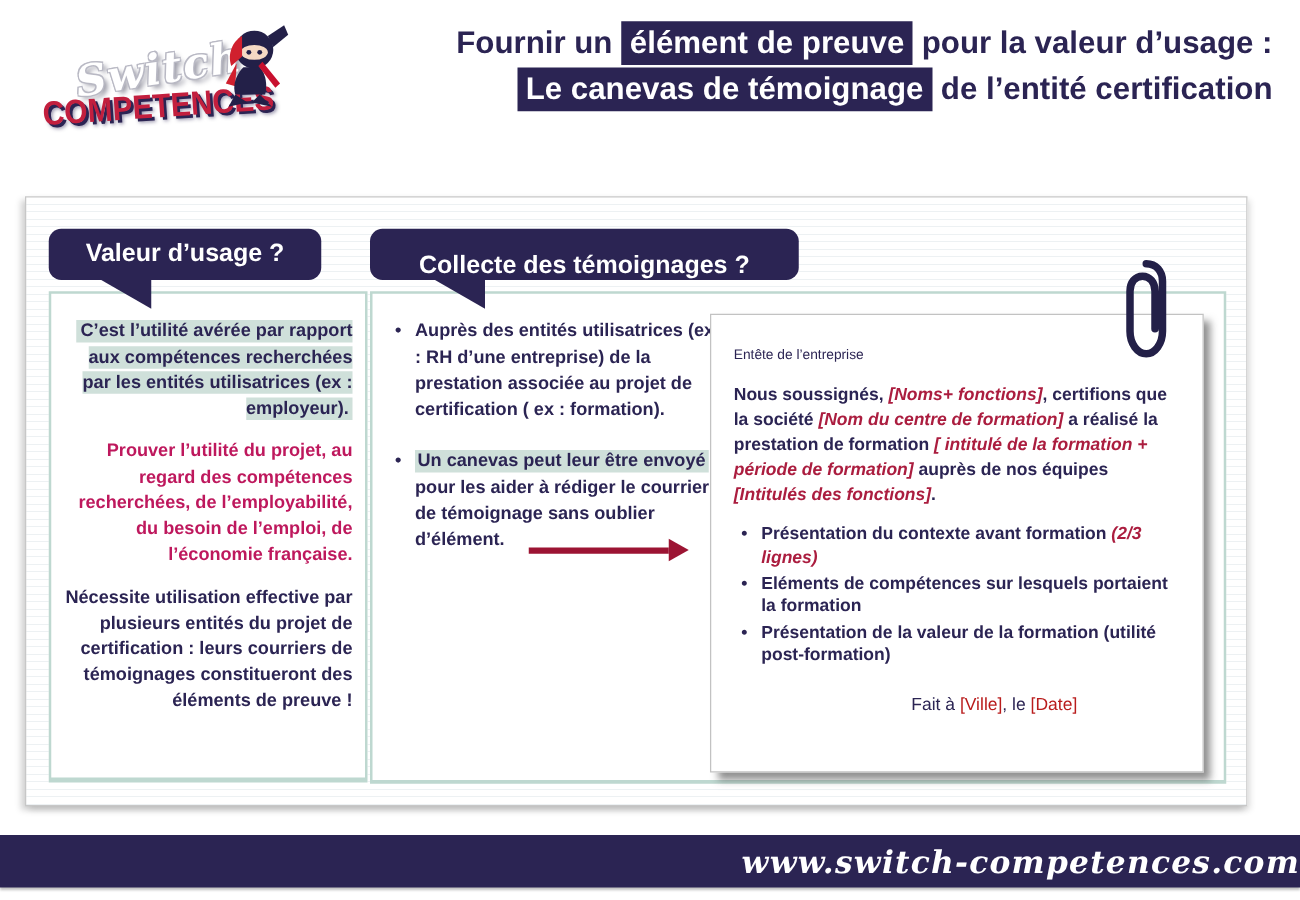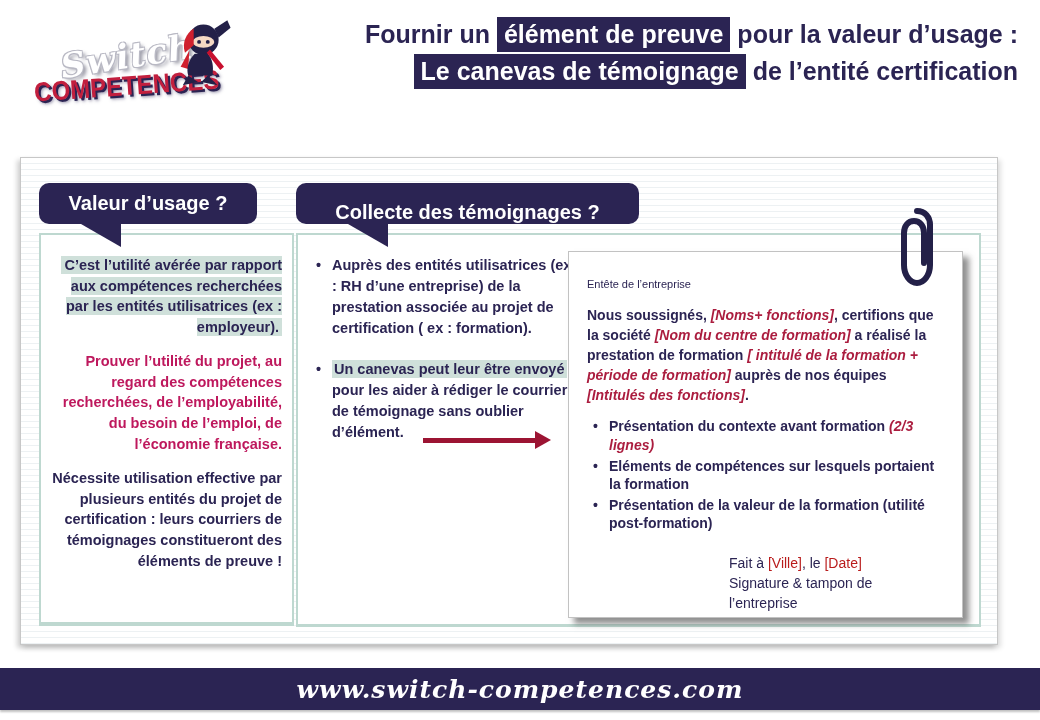--- a/index.html
+++ b/index.html
@@ -112,21 +112,21 @@
   }
   .letter-bullets li::before { content:"•"; position:absolute; left:6px; top:0; }
   .sign { margin-top:20px; margin-left:142px; font-size:14px; line-height:1.45; }
   .ph-plain { color:#b91c1c; }
 
   .paperclip { position:absolute; left:601px; top:-28px; width:36px; height:82px; z-index:5; }
 
   
   .footer {
     position:absolute; left:0; top:668px; width:1040px; height:42px;
-    background:#2b2453; display:flex; align-items:center; justify-content:center;
+    background:#2b2453; display:flex; align-items:center; justify-content:flex-end;
     box-shadow:0 2px 2px rgba(0,0,0,.25);
   }
   .footer-url {
     color:#ffffff; font-family:"DejaVu Serif", serif; font-style:italic; font-weight:bold;
     font-size:25px; letter-spacing:1px;
   }
 </style>
 </head>
 <body>
 
@@ -179,21 +179,20 @@
     <article class="letter">
       <div class="letter-header">Entête de l’entreprise</div>
       <p class="letter-body"><span>Nous soussignés, </span><span class="ph">[Noms+ fonctions]</span><span>, certifions que la société </span><span class="ph">[Nom du centre de formation]</span><span> a réalisé la prestation de formation </span><span class="ph">[ intitulé de la formation + période de formation]</span><span> auprès de nos équipes </span><span class="ph">[Intitulés des fonctions]</span><span>.</span></p>
       <ul class="letter-bullets">
         <li><span>Présentation du contexte avant formation </span><span class="ph">(2/3 lignes)</span></li>
         <li>Eléments de compétences sur lesquels portaient la formation</li>
         <li>Présentation de la valeur de la formation (utilité post-formation)</li>
       </ul>
       <div class="sign">
         <div><span>Fait à </span><span class="ph-plain">[Ville]</span><span>, le </span><span class="ph-plain">[Date]</span></div>
-        <div>Signature &amp; tampon de l’entreprise</div>
       </div>
     </article>
 
     <svg class="paperclip" viewBox="0 0 36 82" aria-hidden="true">
       <path d="M18 4 C26 4 31 10 31 18 L31 58 C31 68 25 76 18 76 C11 76 5 68 5 58 L5 26 C5 19 9 14 15 14 C21 14 25 19 25 26 L25 56" fill="none" stroke="#232048" stroke-width="6" stroke-linecap="round"></path>
     </svg>
   </section>
 </div>
 
 <div class="footer">

